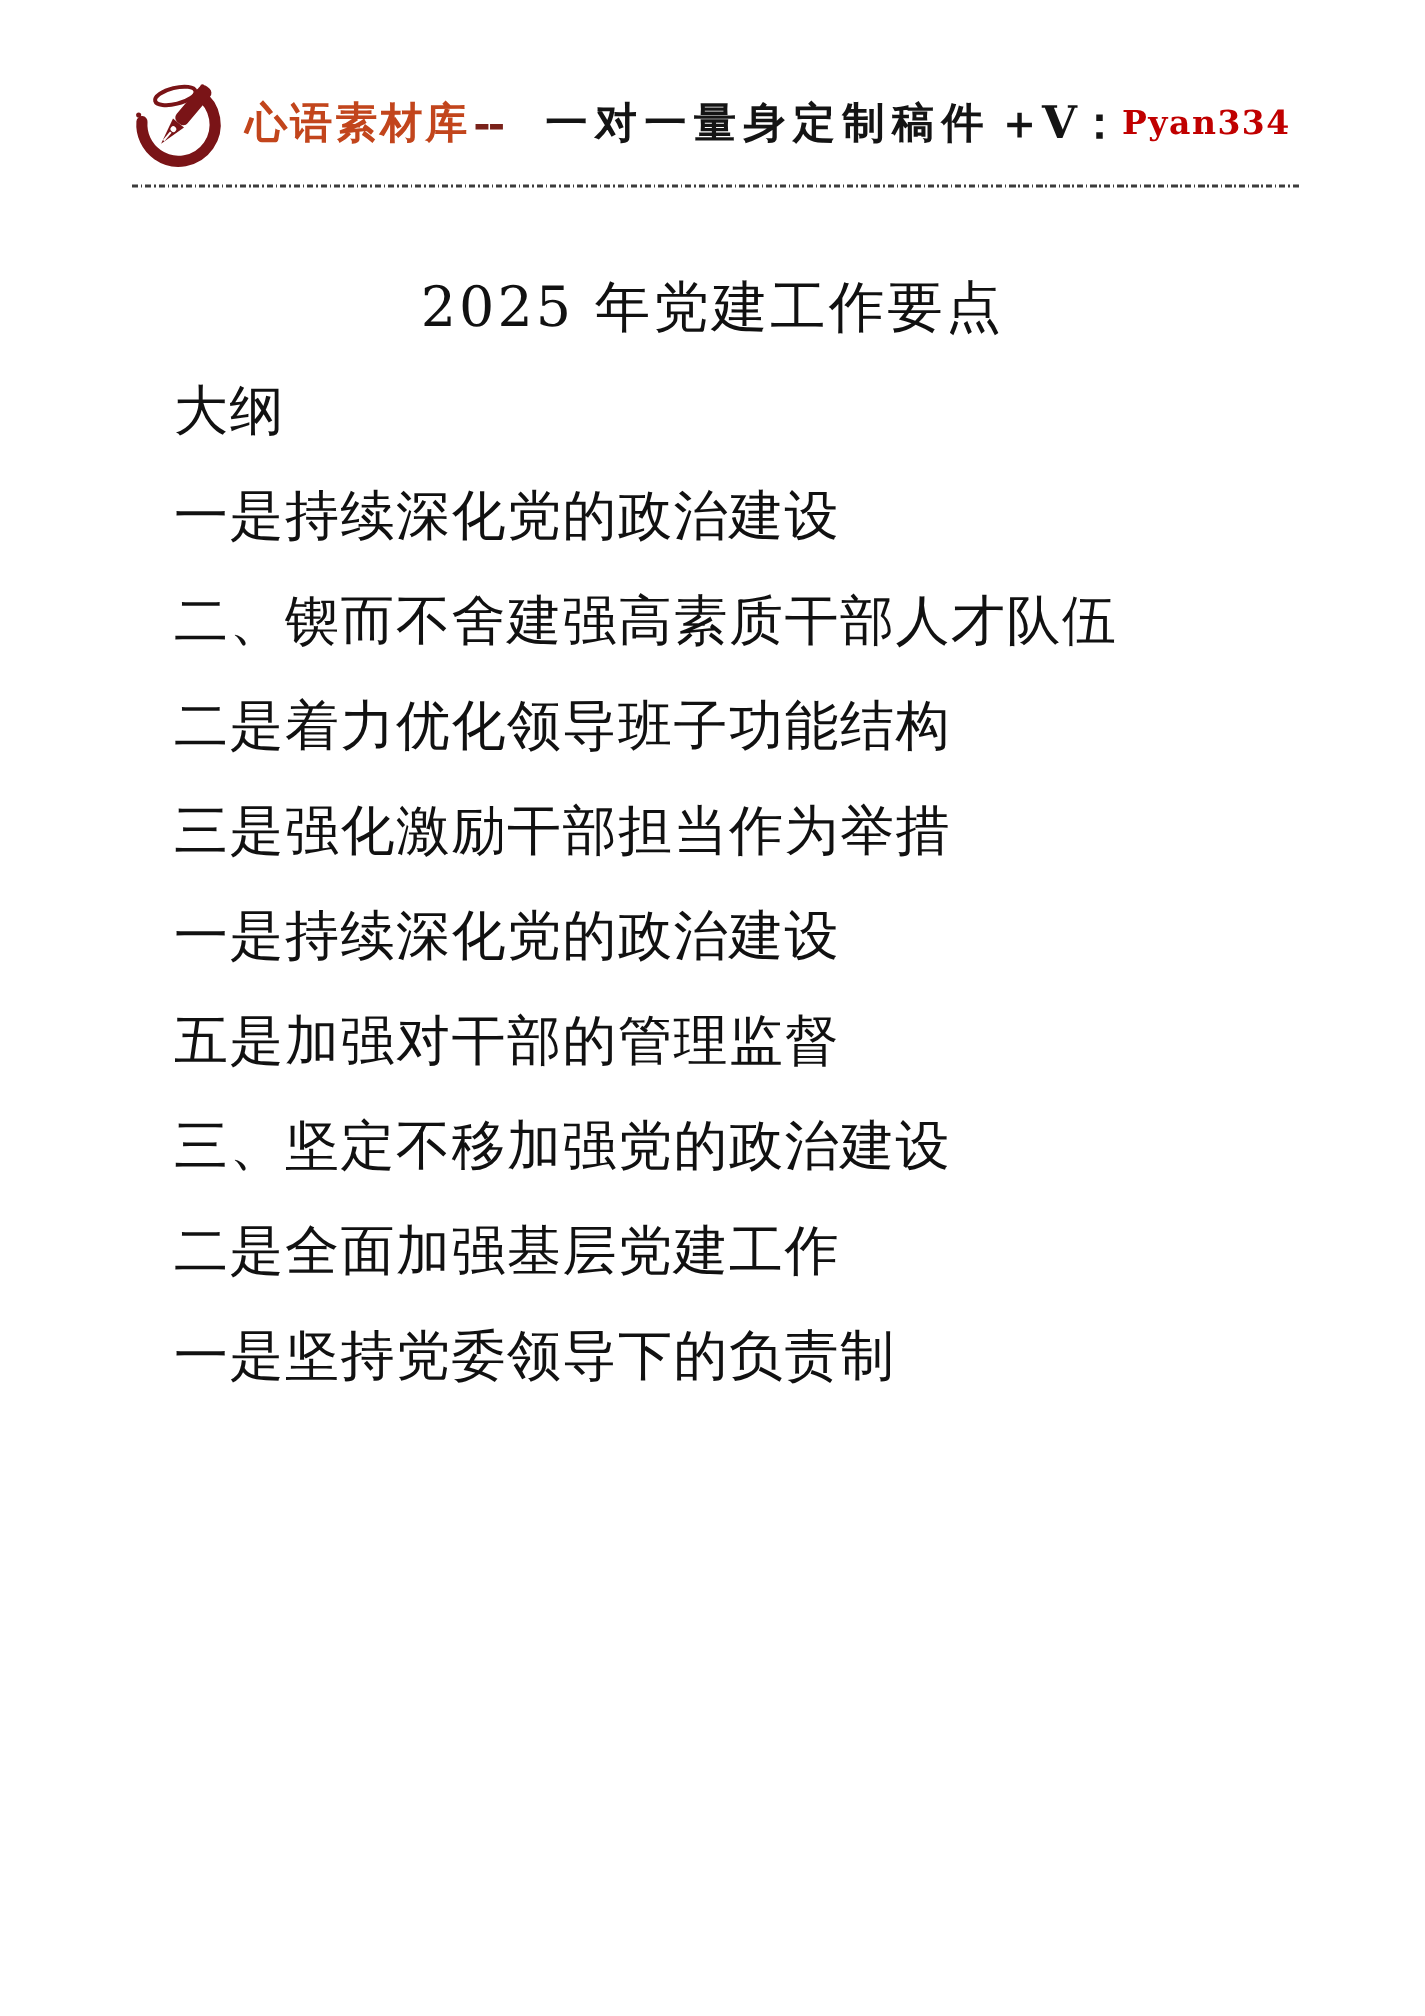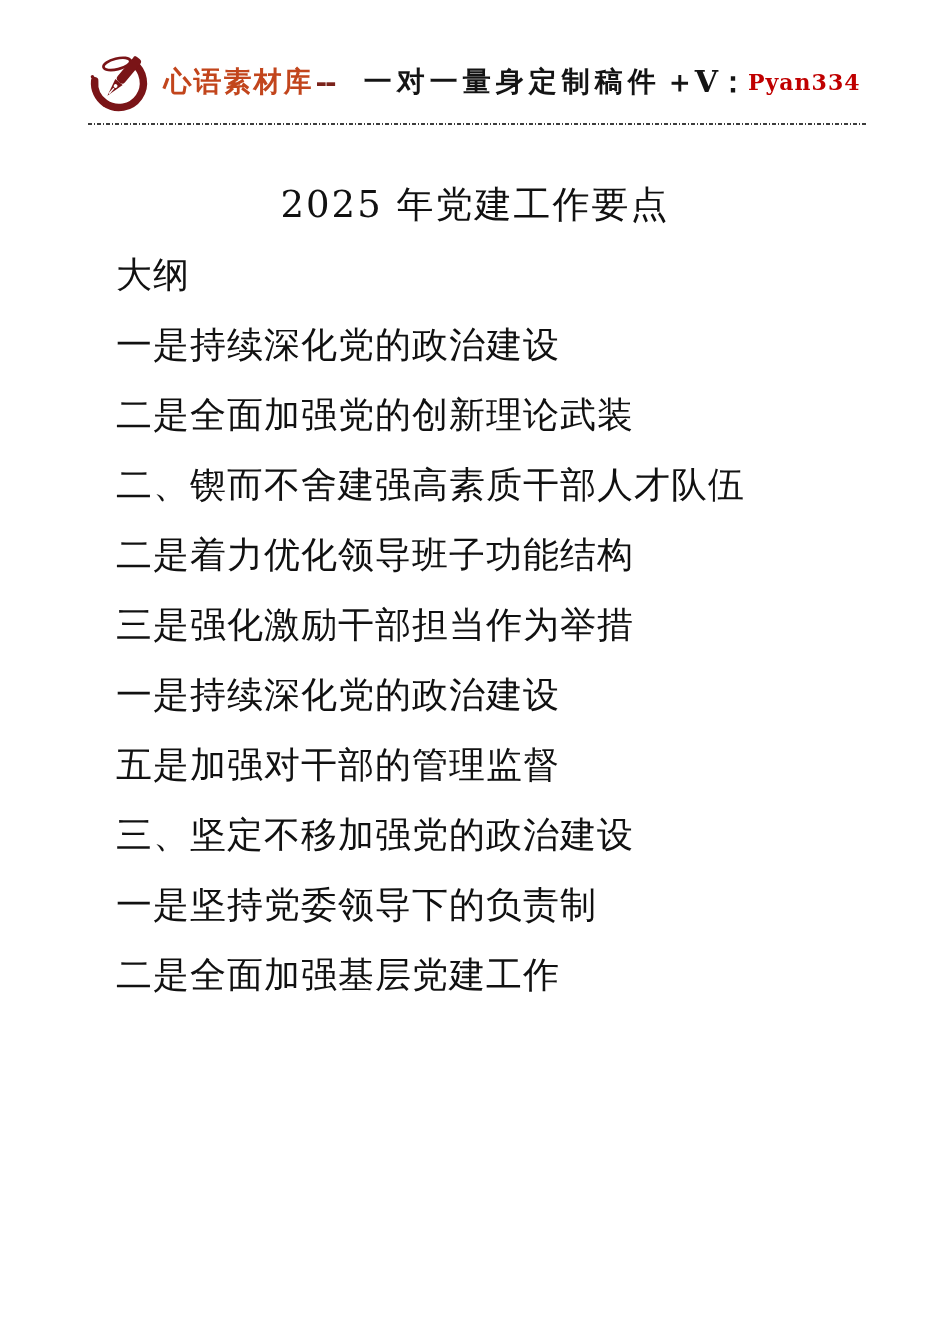--- a/index.html
+++ b/index.html
@@ -139,24 +139,23 @@
     <span class="contact-id">Pyan334</span>
   </header>
 
   <div class="divider"></div>
 
   <main class="content">
     <h1 class="doc-title">2025 年党建工作要点</h1>
     <p class="outline-label">大纲</p>
 
     <p class="doc-line">一是持续深化党的政治建设</p>
-    <p class="doc-line">二是全面加强党的创新理论武装</p>
     <p class="doc-line">二、锲而不舍建强高素质干部人才队伍</p>
     <p class="doc-line">二是着力优化领导班子功能结构</p>
     <p class="doc-line">三是强化激励干部担当作为举措</p>
     <p class="doc-line">一是持续深化党的政治建设</p>
     <p class="doc-line">五是加强对干部的管理监督</p>
     <p class="doc-line">三、坚定不移加强党的政治建设</p>
+    <p class="doc-line">二是全面加强基层党建工作</p>
     <p class="doc-line">一是坚持党委领导下的负责制</p>
-    <p class="doc-line">二是全面加强基层党建工作</p>
   </main>
 
 </div>
 
 </body></html>

